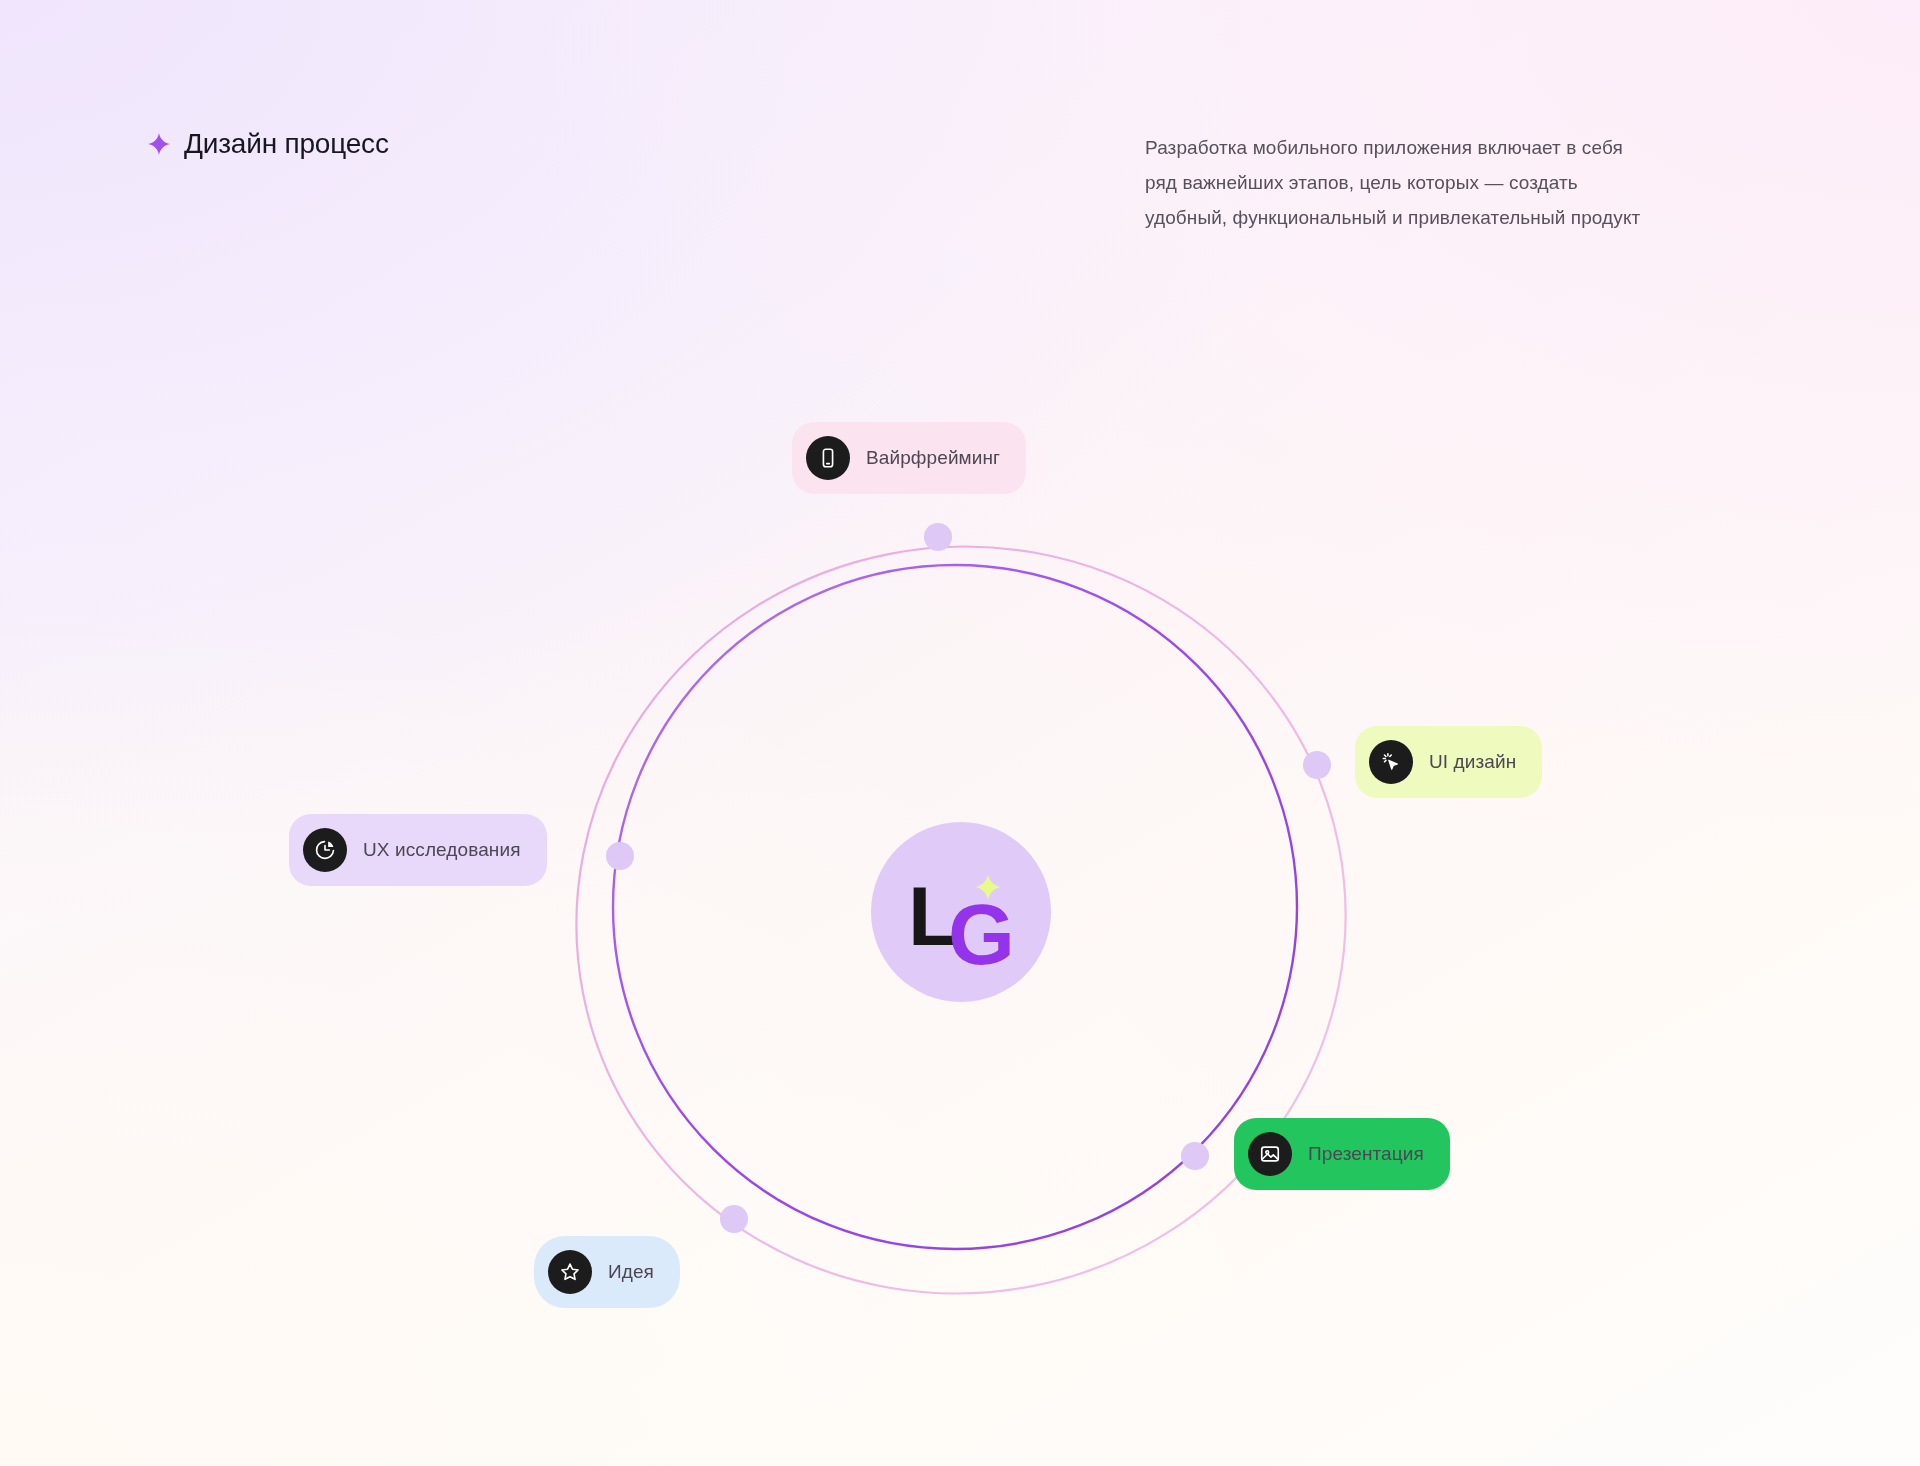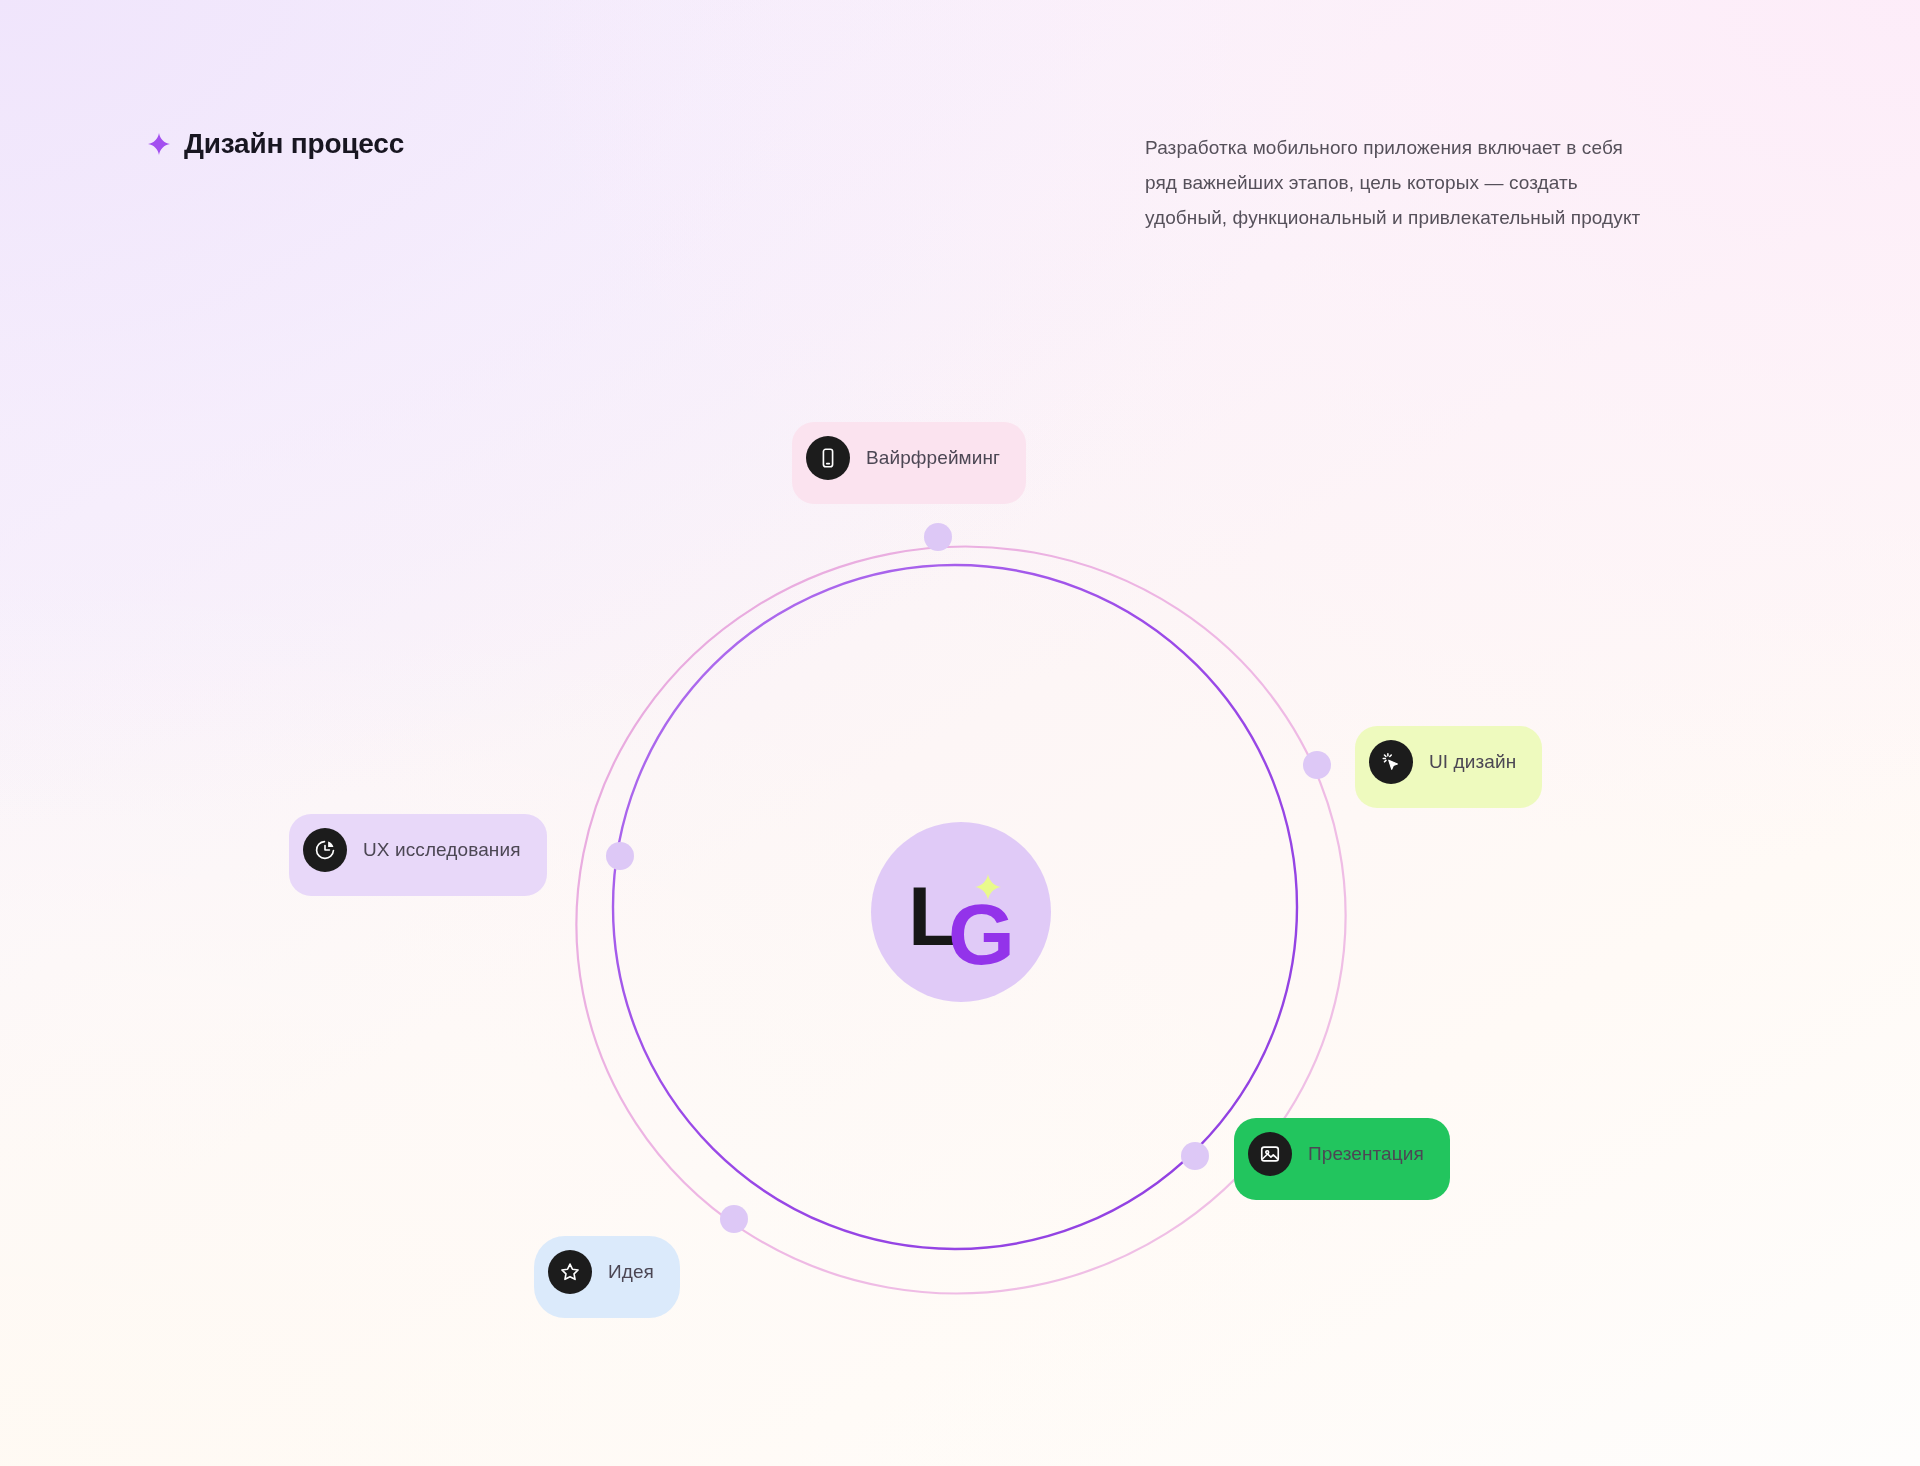--- a/index.html
+++ b/index.html
@@ -25,21 +25,21 @@
     position: absolute;
     left: 148px;
     top: 128px;
     display: flex;
     align-items: center;
     gap: 14px;
   }
   .sparkle-icon { width: 22px; height: 22px; display: block; }
   .header-title-text {
     font-size: 28px;
-    font-weight: 700;
+    font-weight: 400;
     color: #181621;
     letter-spacing: -0.2px;
     white-space: nowrap;
   }
 
   .header-desc {
     position: absolute;
     left: 1145px;
     top: 130px;
     width: 500px;
@@ -105,21 +105,21 @@
     width: 26px;
     height: 26px;
   }
 
   
   .chip {
     position: absolute;
     display: flex;
     align-items: center;
     gap: 16px;
-    padding: 14px 26px 24px 14px;
+    padding: 14px 26px 14px 14px;
     border-radius: 22px;
     white-space: nowrap;
   }
   .chip-icon {
     width: 44px;
     height: 44px;
     border-radius: 50%;
     background: #1c1c1c;
     display: flex;
     align-items: center;

